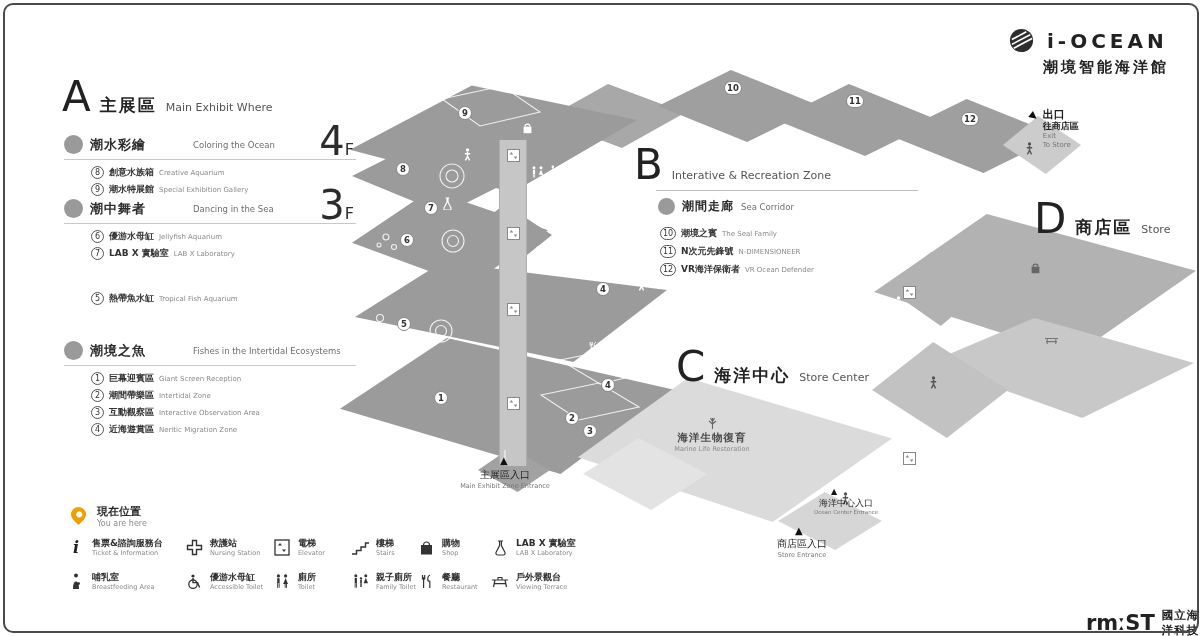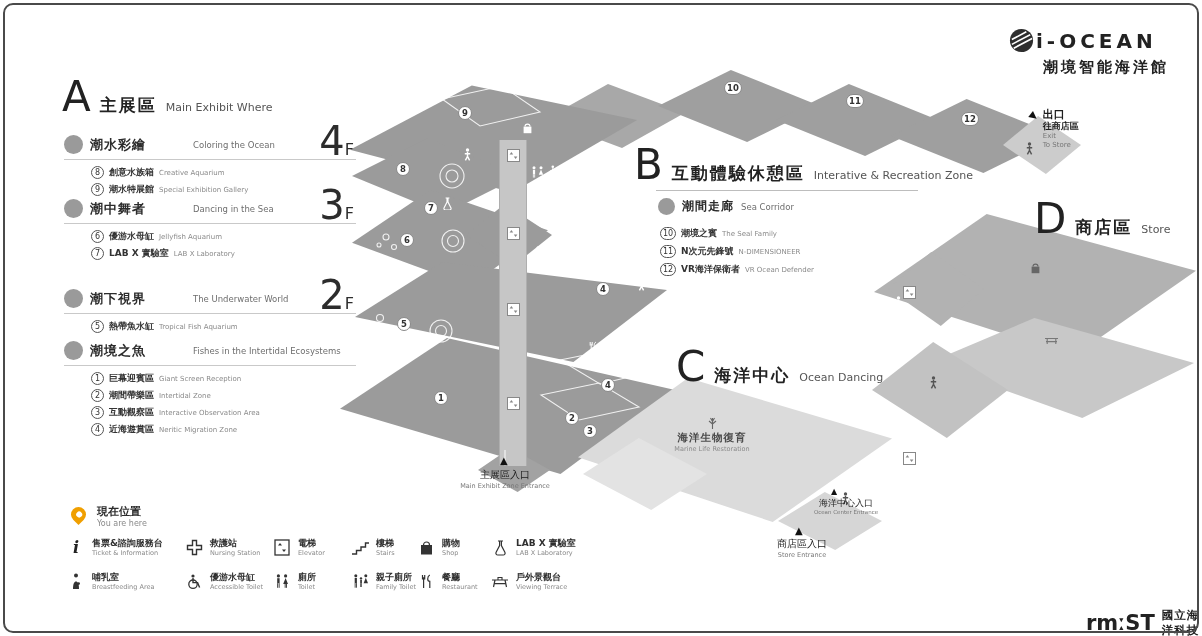--- a/index.html
+++ b/index.html
@@ -59,21 +59,21 @@
   .yhere .yzh{font-size:11px;font-weight:bold;color:#2c2c2c;display:block;}
   .yhere .yen{font-size:8px;color:#8a8a8a;display:block;}
   .lgrid{position:absolute;z-index:7;display:grid;grid-template-columns:118px 88px 78px 66px 74px 112px;align-items:center;}
   .lg-item{display:flex;align-items:center;gap:6px;white-space:nowrap;}
   .lg-ic{flex:none;width:20px;display:flex;justify-content:center;align-items:center;}
   .lg-zh{font-size:9px;font-weight:bold;color:#2f2f2f;display:block;line-height:1.3;}
   .lg-en{font-size:6.5px;color:#8a8a8a;display:block;line-height:1.2;}
   .lg-info{font-family:"DejaVu Serif","Liberation Serif",serif;font-style:italic;font-weight:bold;font-size:16px;color:#222;}
   
   .brand{position:absolute;z-index:7;left:1008px;top:27px;}
-  .brand .brow{display:flex;align-items:center;gap:1px;}
+  .brand .brow{display:flex;align-items:center;gap:12px;}
   .brand .bname{font-size:20px;font-weight:600;letter-spacing:4px;color:#222;}
   .brand .bzh{font-size:15px;font-weight:bold;letter-spacing:3px;color:#222;margin:4px 0 0 35px;}
   .footer{position:absolute;z-index:7;left:1086px;top:573px;display:flex;align-items:center;gap:7px;}
   .footer .flogo{font-size:21px;font-weight:bold;color:#222;line-height:1;}
   .footer .fzh{font-size:11.5px;font-weight:bold;color:#222;display:block;letter-spacing:1px;margin-top:35px;}
   .footer .fen{font-size:4.2px;color:#777;display:block;letter-spacing:0.2px;}
 </style>
 </head>
 <body>
 
@@ -291,26 +291,20 @@
       </div>
     <div class="fl-item">
         <span class="inum">7</span>
         <span class="izh">LAB X 實驗室</span>
         <span class="ien">LAB X Laboratory</span>
       </div>
   </div>
 </div>
 
 <div class="floor" style="top:286px">
-  <div class="fl-head">
-    <span class="fl-icon"></span>
-    <span class="fl-zh">潮下視界</span>
-    <span class="fl-en">The Underwater World</span>
-    <span class="fl-num"><span>2</span><span class="fsx">F</span></span>
-  </div>
   <div class="fl-items">
     <div class="fl-item">
         <span class="inum">5</span>
         <span class="izh">熱帶魚水缸</span>
         <span class="ien">Tropical Fish Aquarium</span>
       </div>
   </div>
 </div>
 
 <div class="floor" style="top:338px">
@@ -338,21 +332,20 @@
     <div class="fl-item">
         <span class="inum">4</span>
         <span class="izh">近海遊賞區</span>
         <span class="ien">Neritic Migration Zone</span>
       </div>
   </div>
 </div>
 
 <div class="zhead" style="left:634px;top:144px">
   <span class="zl">B</span>
-  <span class="zzh">互動體驗休憩區</span>
   <span class="zen">Interative &amp; Recreation Zone</span>
 </div>
 <div class="hrule" style="left:656px;top:190px;width:262px;"></div>
 <div class="bsub" style="left:658px;top:198px">
   <span class="c-icon"></span>
   <span class="szh">潮間走廊</span>
   <span class="sen">Sea Corridor</span>
 </div>
 <div class="blist" style="left:660px;top:222px">
   <div class="fl-item">
@@ -368,21 +361,21 @@
   <div class="fl-item">
       <span class="inum w2">12</span>
       <span class="izh">VR海洋保衛者</span>
       <span class="ien">VR Ocean Defender</span>
     </div>
 </div>
 
 <div class="zhead" style="left:676px;top:346px">
   <span class="zl">C</span>
   <span class="zzh">海洋中心</span>
-  <span class="zen">Ocean Dancing</span>
+  <span class="zen">Store Center</span>
 </div>
 <div class="zhead" style="left:1034px;top:198px">
   <span class="zl">D</span>
   <span class="zzh">商店區</span>
   <span class="zen">Store</span>
 </div>
 
 <div class="feature" style="left:664px;top:431px">
   <span class="fzh">海洋生物復育</span>
   <span class="fen">Marine Life Restoration</span>

